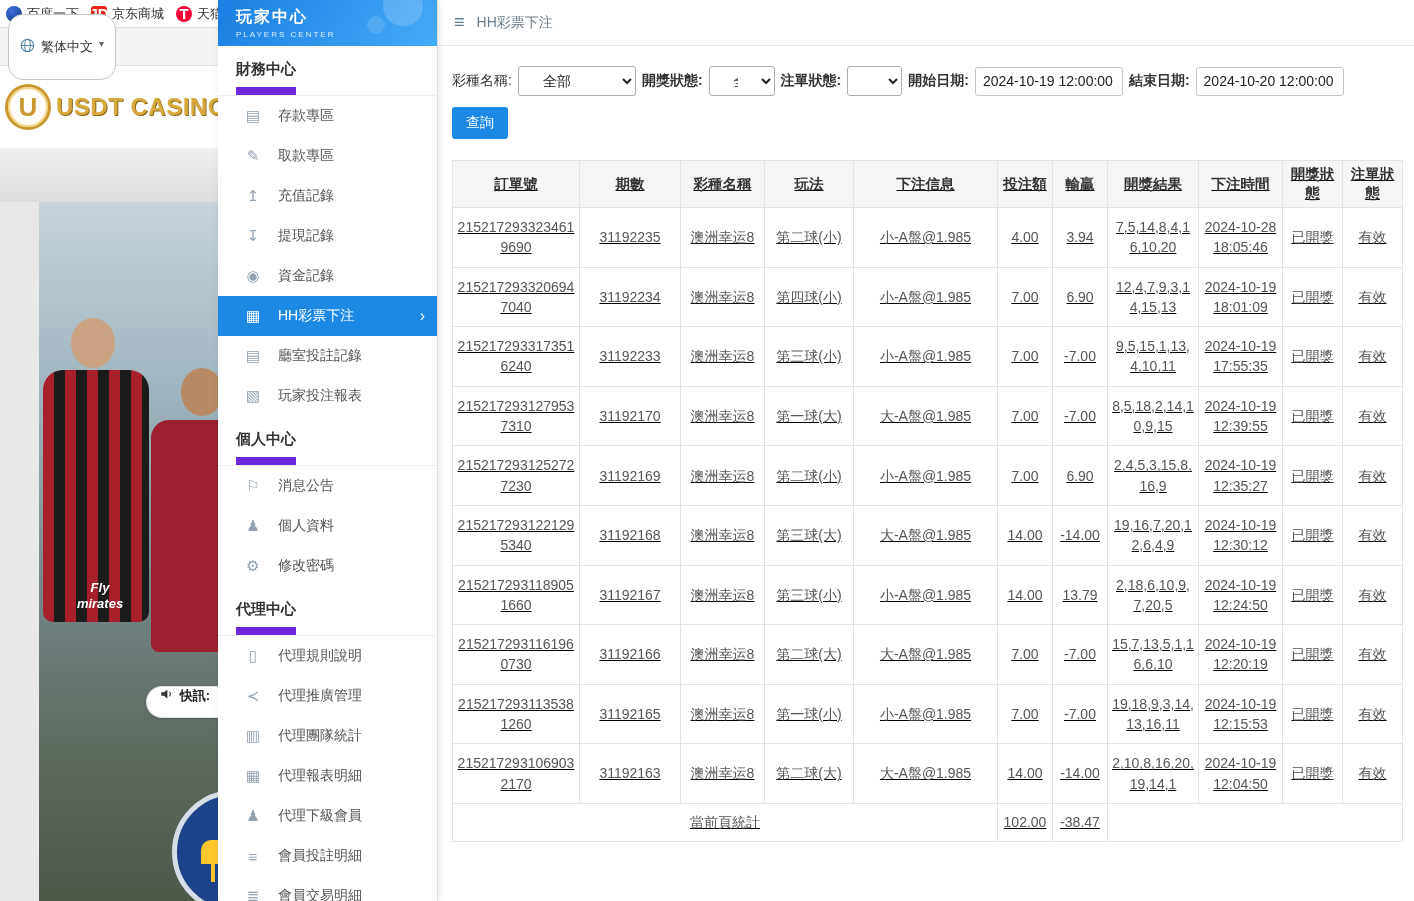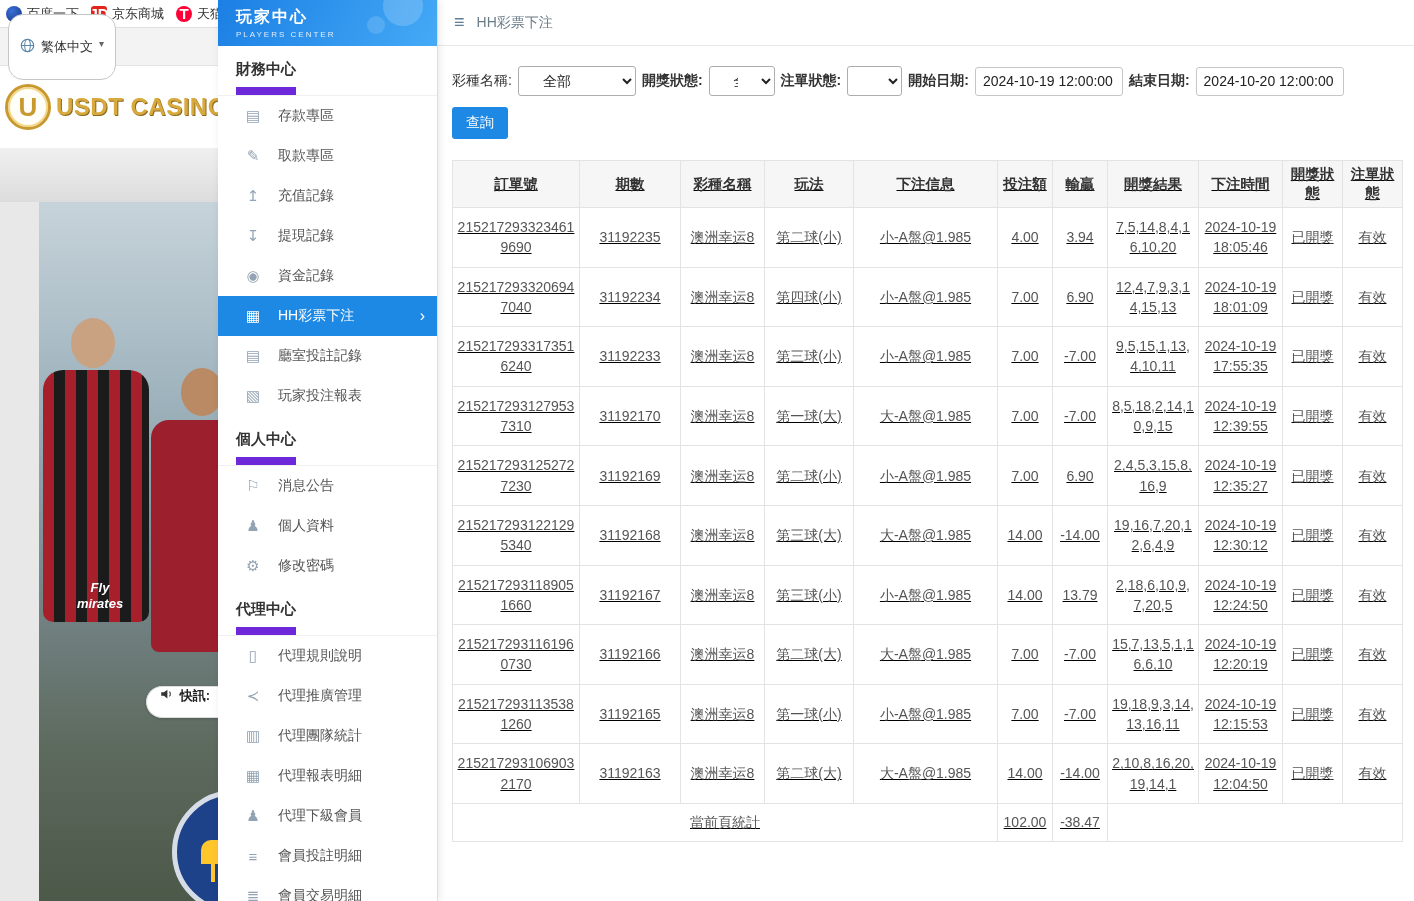--- a/index.html
+++ b/index.html
@@ -293,21 +293,21 @@
       <tbody>
           <tr>
             <td class="ba">2152172933234619690</td>
             <td>31192235</td>
             <td>澳洲幸运8</td>
             <td>第二球(小)</td>
             <td>小-A盤@1.985</td>
             <td>4.00</td>
             <td>3.94</td>
             <td class="ba">7,5,14,8,4,16,10,20</td>
-            <td>2024-10-19 18:05:46</td>
+            <td>2024-10-28 18:05:46</td>
             <td>已開獎</td>
             <td>有效</td>
           </tr>
           <tr>
             <td class="ba">2152172933206947040</td>
             <td>31192234</td>
             <td>澳洲幸运8</td>
             <td>第四球(小)</td>
             <td>小-A盤@1.985</td>
             <td>7.00</td>

